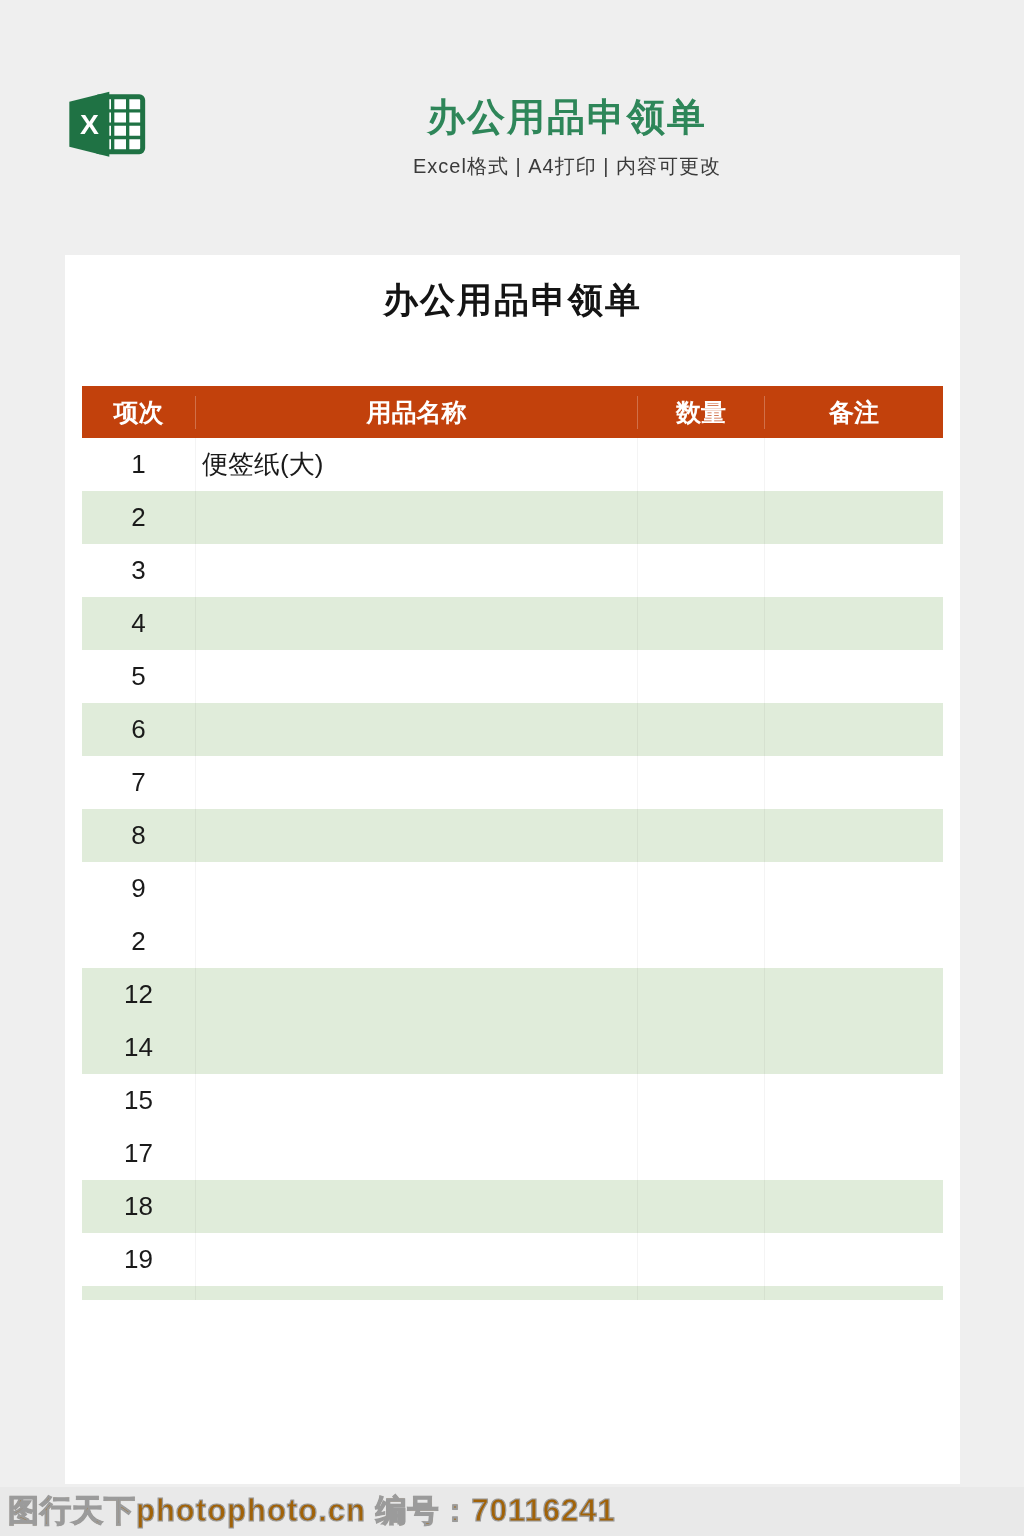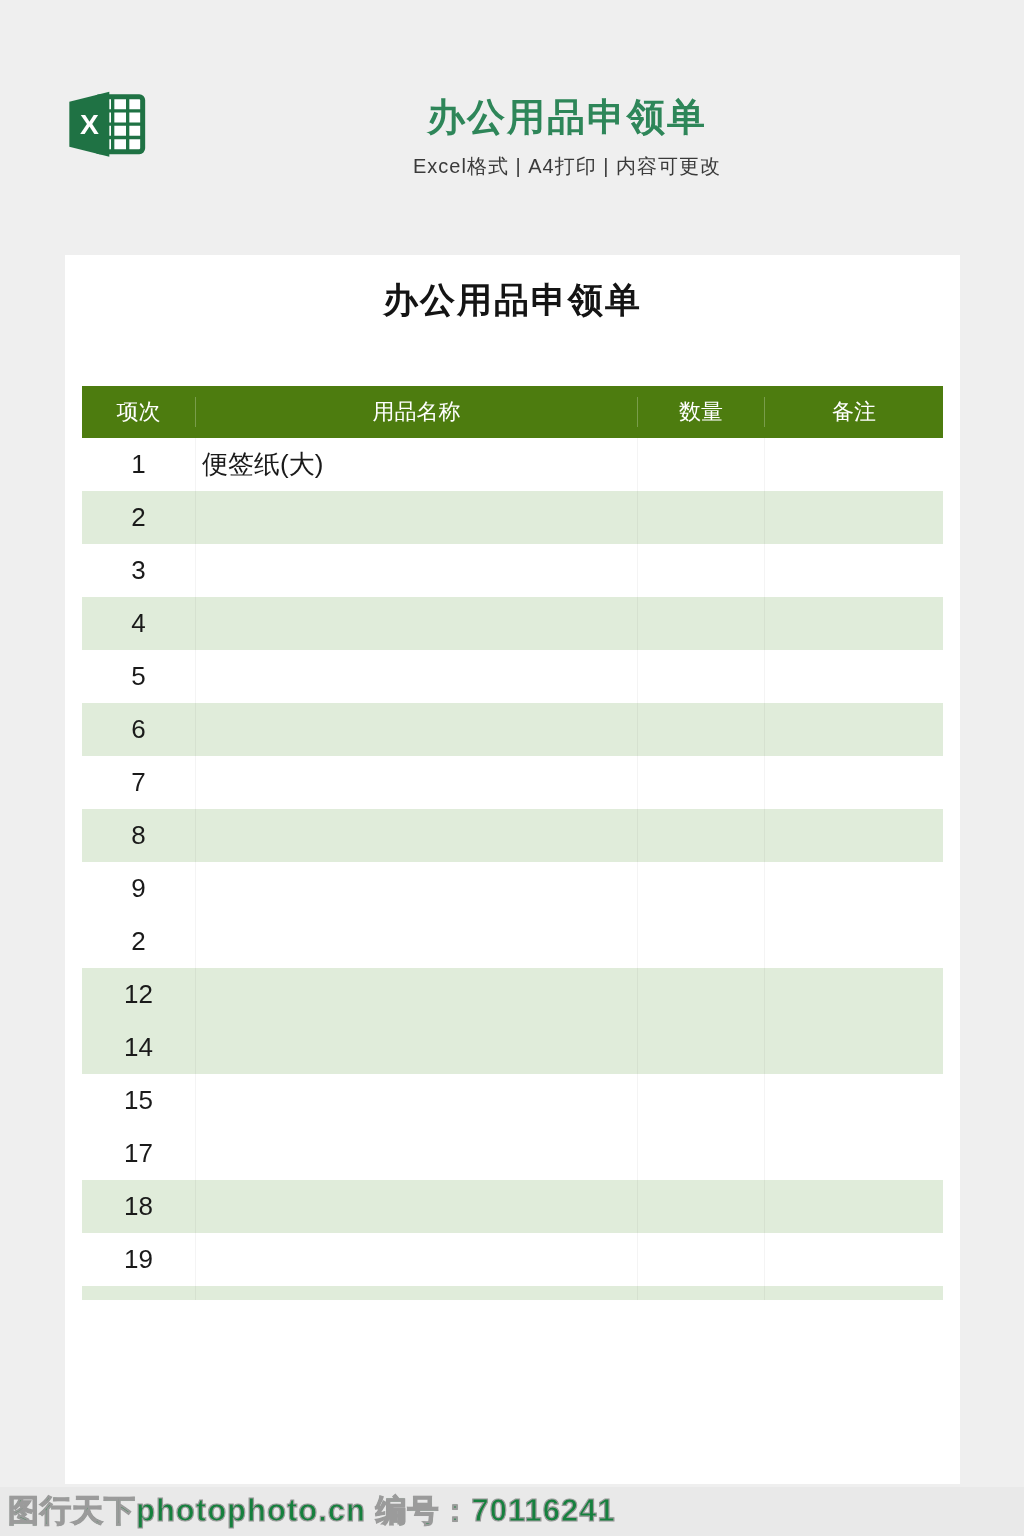--- a/index.html
+++ b/index.html
@@ -41,22 +41,22 @@
   .i-year-v   { left:587px; }
   .i-year-u   { left:653px; }
   .i-month-v  { left:704px; }
   .i-month-u  { left:740px; }
   .i-day-v    { left:788px; }
   .i-day-u    { left:837px; }
 
   
   .table { position:absolute; left:17px; top:131px; width:861px; }
   .thead {
-    display:flex; height:52px; background:#4d7c0f;
-    color:#ffffff; font-size:22px; align-items:center;
+    display:flex; height:52px; background:#c2410c;
+    color:#ffffff; font-size:25px; align-items:center;font-weight:bold;
   }
   .thead .th { text-align:center; border-right:1px solid rgba(255,255,255,0.25); }
   .thead .th:last-child { border-right:none;text-align:center; }
   .tr { display:flex; height:53px; align-items:center; background:#ffffff; }
   .tr.alt { background:#e0ecda; }
   .td { height:100%; display:flex; align-items:center; justify-content:center;
         font-size:26px; border-right:1px solid rgba(0,0,0,0.045); }
   .td:last-child { border-right:none; }
   .td.item { justify-content:flex-start; padding-left:6px; }
   .c0 { width:114px; }
@@ -65,21 +65,21 @@
   .c3 { width:178px; }
   .partial-row { height:14px; background:#e0ecda; display:flex; }
   .partial-row div { border-right:1px solid rgba(0,0,0,0.045); height:100%; }
   .partial-row div:last-child { border-right:none; }
 
   
   .wm-band { position:absolute; left:0; top:1487px; width:1024px; height:49px; background:#e9e9e9; }
   .watermark {
     position:absolute; left:8px; top:1490px;
     font-size:31px; font-weight:bold; letter-spacing:1px;
-    color:#15803d;
+    color:#a16207;
     -webkit-text-stroke:1.2px #9b9b9b;
     text-shadow:0 0 1px #aaaaaa;
     white-space:nowrap;
   }
 </style>
 </head>
 <body>
 
 <div class="promo">
   <svg class="excel-logo" viewBox="0 0 96 84">

